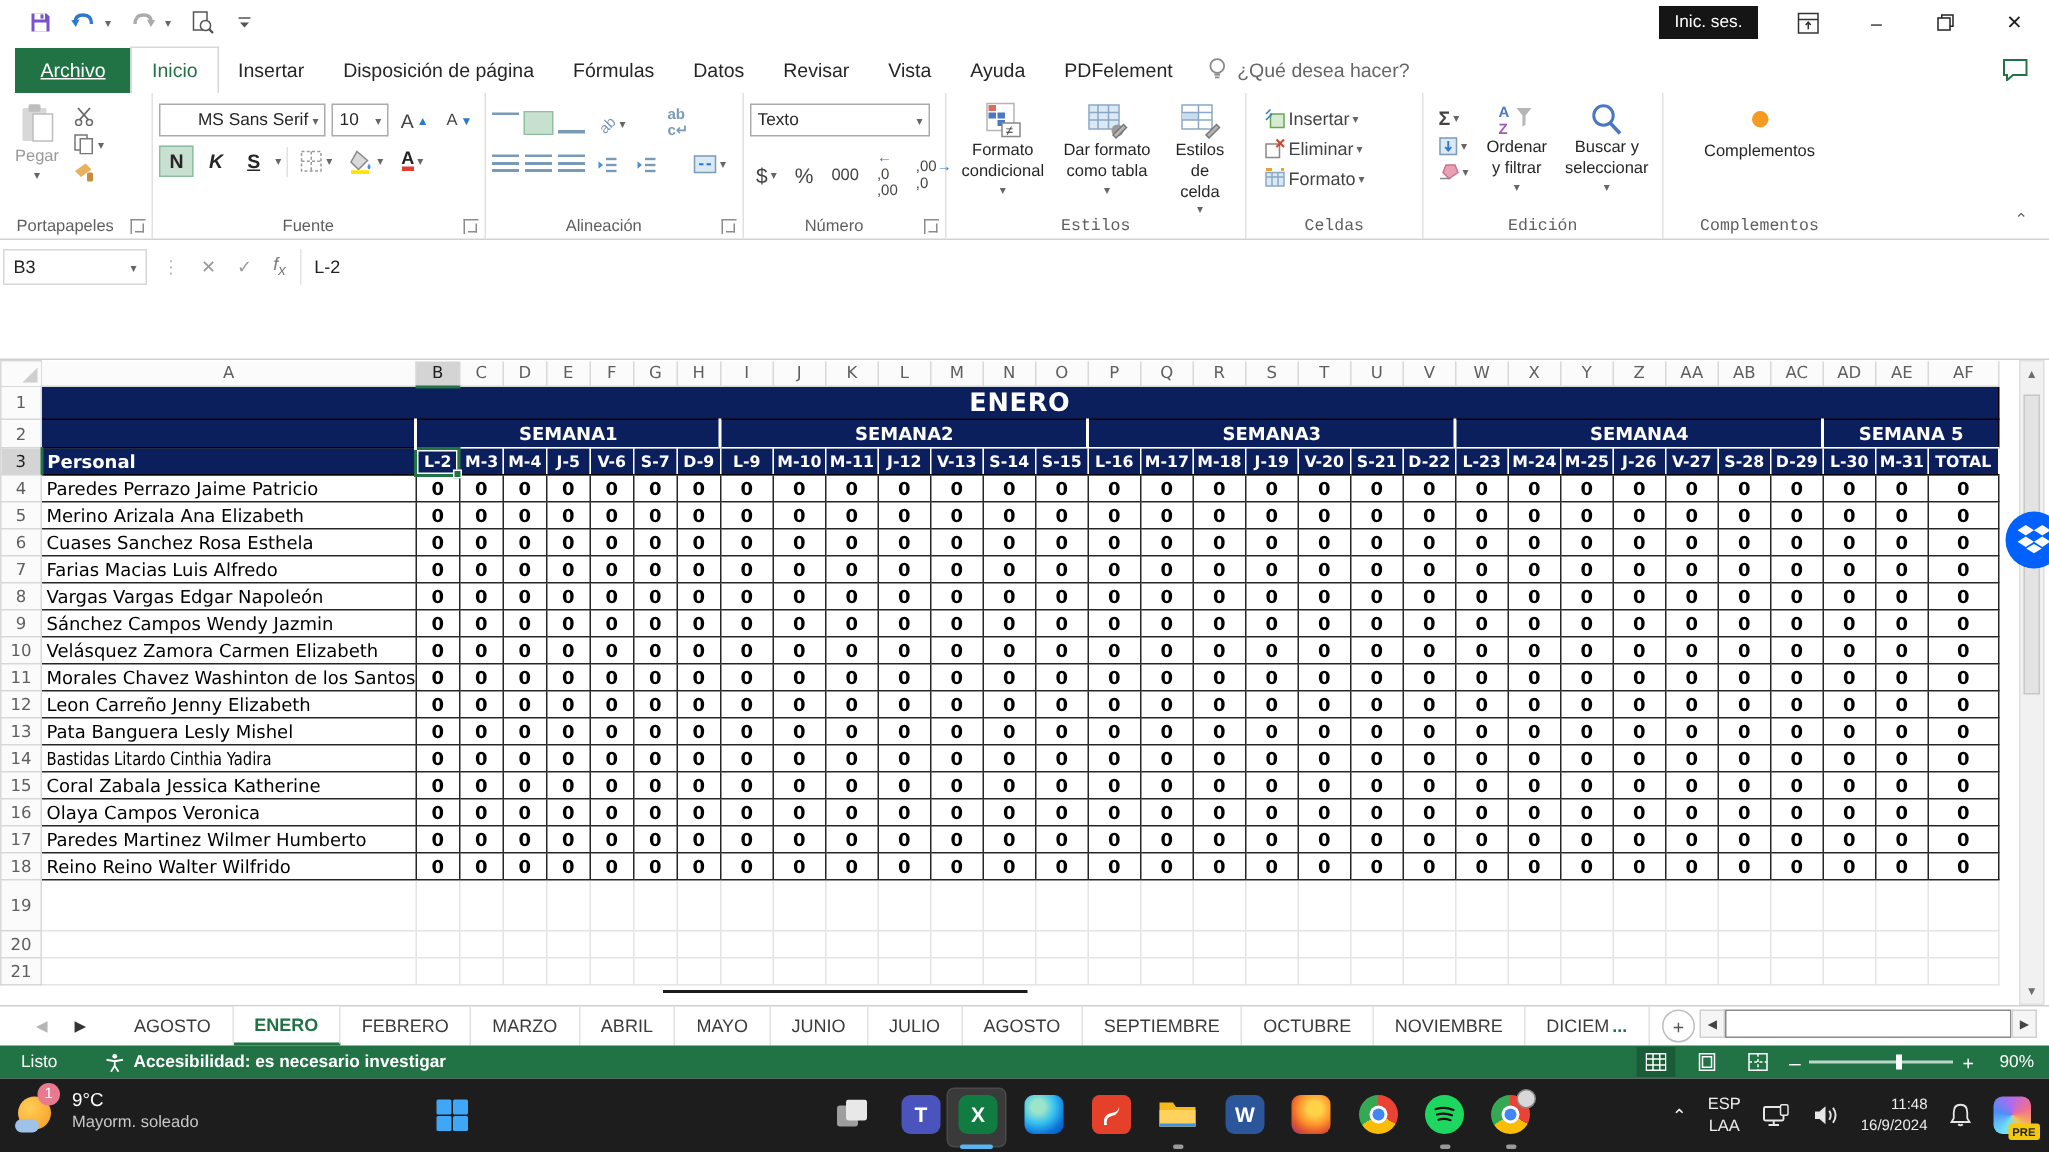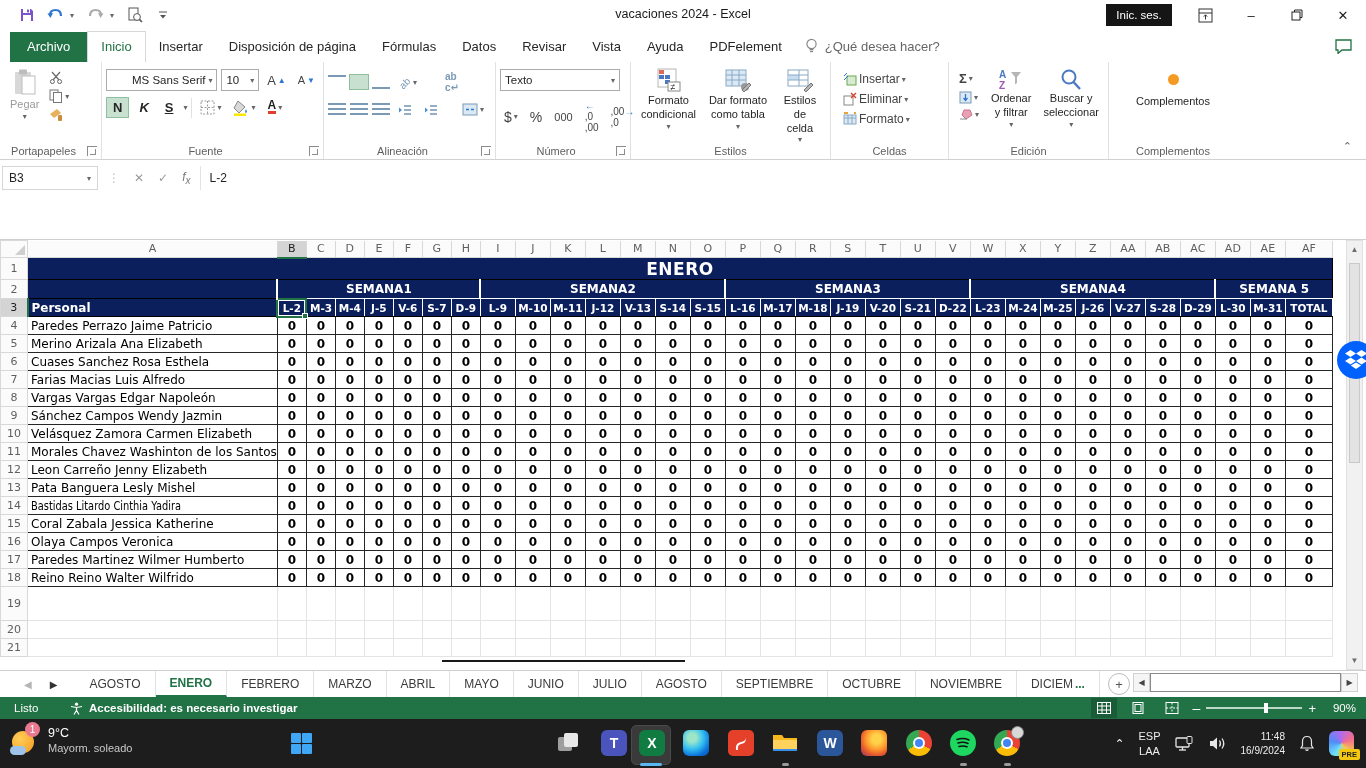--- a/index.html
+++ b/index.html
@@ -14,30 +14,30 @@
   .qat-dd { width:10px; height:22px; font-size:8px; color:#666; display:flex; align-items:center; }
   #win-title { position:absolute; top:7px; left:0; width:100%; text-align:center; font-size:12.5px; color:#1a1a1a; }
   #signin { position:absolute; top:4px; left:1106px; width:66px; height:22px; background:#151515; color:#fff;
     font-size:11.5px; display:flex; align-items:center; justify-content:center; }
   .winctl { position:absolute; top:0; width:46px; height:30px; display:flex; align-items:center; justify-content:center;
     color:#222; font-size:13px; }
 
   
   #ribbontabs { position:absolute; top:30px; left:0; width:1366px; height:32px; background:#fff; display:flex; align-items:flex-end; }
   .rtab { padding:7px 13px 8px; font-size:13px; color:#262626; white-space:nowrap; }
-  .rtab.file { background:#217346; color:#fff; margin-left:0; padding:7px 17px 8px; }
+  .rtab.file { background:#217346; color:#fff; margin-left:0; padding:7px 17px 8px;text-decoration:underline; }
   .rtab.active { color:#217346; background:#fff; border:1px solid #d8d8d8; border-bottom:none; font-weight:400; }
   #tellme { display:flex; align-items:center; gap:7px; font-size:13px; color:#666; padding:0 10px 8px; }
   #share-icon { position:absolute; right:14px; bottom:8px; }
 
   
   #ribbon { position:absolute; top:62px; left:0; width:1366px; height:98px; background:#fff; border-bottom:1px solid #d2d2d2; display:flex; }
   .rgroup { position:relative; height:97px; border-right:1px solid #e1e1e1; padding:4px 4px 18px; }
   .rgroup .glabel { position:absolute; bottom:2px; left:0; right:14px; text-align:center; font-size:11px; color:#605e5c; white-space:nowrap; }
-  .rgroup .glabel.nolaunch { right:0; }
+  .rgroup .glabel.nolaunch { right:0;font-family:Liberation Mono, monospace; }
   .launcher { position:absolute; bottom:3px; right:4px; width:10px; height:10px; border-left:1px solid #8c8c8c; border-top:1px solid #8c8c8c; }
   .launcher:after { content:""; position:absolute; right:1px; bottom:1px; width:5px; height:5px; border-right:1px solid #8c8c8c; border-bottom:1px solid #8c8c8c; }
   .bigbtn { display:flex; flex-direction:column; align-items:center; font-size:11px; color:#262626; text-align:center; line-height:1.25; padding:2px 6px; }
   .row2 { display:flex; align-items:center; gap:4px; }
   .selbox { border:1px solid #ababab; height:22px; font-size:11.5px; color:#262626; display:flex; align-items:center; padding:0 4px; justify-content:space-between; }
   .mini { font-size:12px; color:#444; padding:1px 4px; display:flex; align-items:center; gap:2px; }
   .dd { font-size:8px; color:#666; }
   .fmt-letter { font-weight:bold; font-size:13px; color:#262626; padding:2px 6px; }
   .fmt-letter.on { background:#c8e0cf; border:1px solid #8fbf9f; }
   .alnico { width:18px; height:14px; display:inline-block; }
@@ -167,21 +167,20 @@
             <line x1="12.4" y1="12.4" x2="15" y2="15" stroke="#555" stroke-width="1.6"></line>
           </svg>
         </div>
       <div class="qat-btn">
           <svg width="10" height="10" viewBox="0 0 10 10">
             <line x1="1" y1="2" x2="9" y2="2" stroke="#555"></line>
             <path d="M2 5 L8 5 L5 8.4 Z" fill="#555"></path>
           </svg>
         </div>
     </div>
-    <div id="win-title">vacaciones 2024  -  Excel</div>
     <div id="signin">Inic. ses.</div>
     <div class="winctl" style="left:1182px;">
         <svg width="15" height="15" viewBox="0 0 15 15">
           <rect x="1" y="1" width="13" height="13" fill="none" stroke="#333"></rect>
           <line x1="1" y1="5" x2="14" y2="5" stroke="#333"></line>
           <path d="M7.5 11.5 L7.5 7 M5.8 8.6 L7.5 6.8 L9.2 8.6" fill="none" stroke="#333"></path>
         </svg>
       </div>
     <div class="winctl" style="left:1228px;">–</div>
     <div class="winctl" style="left:1274px;">

